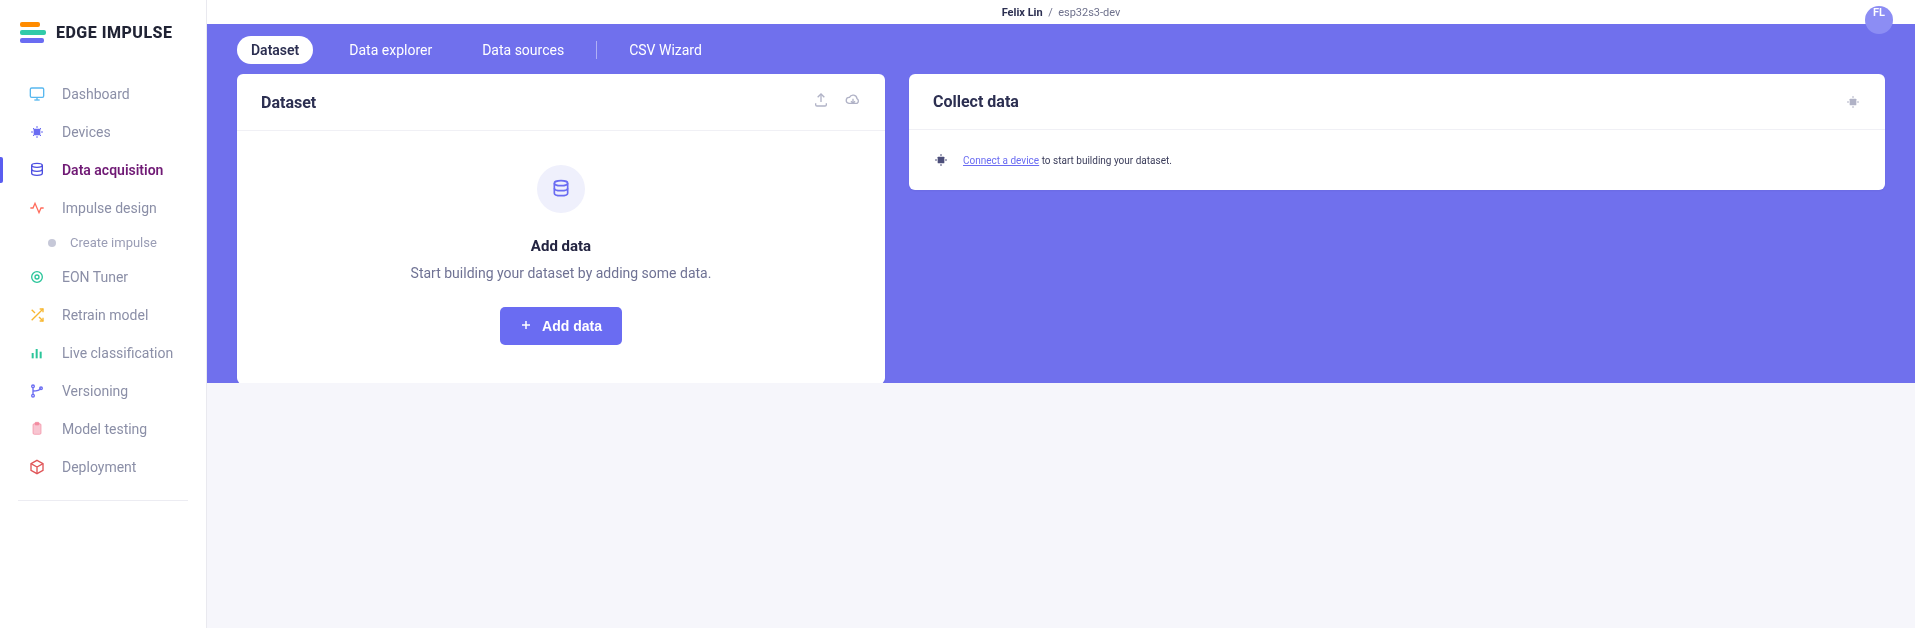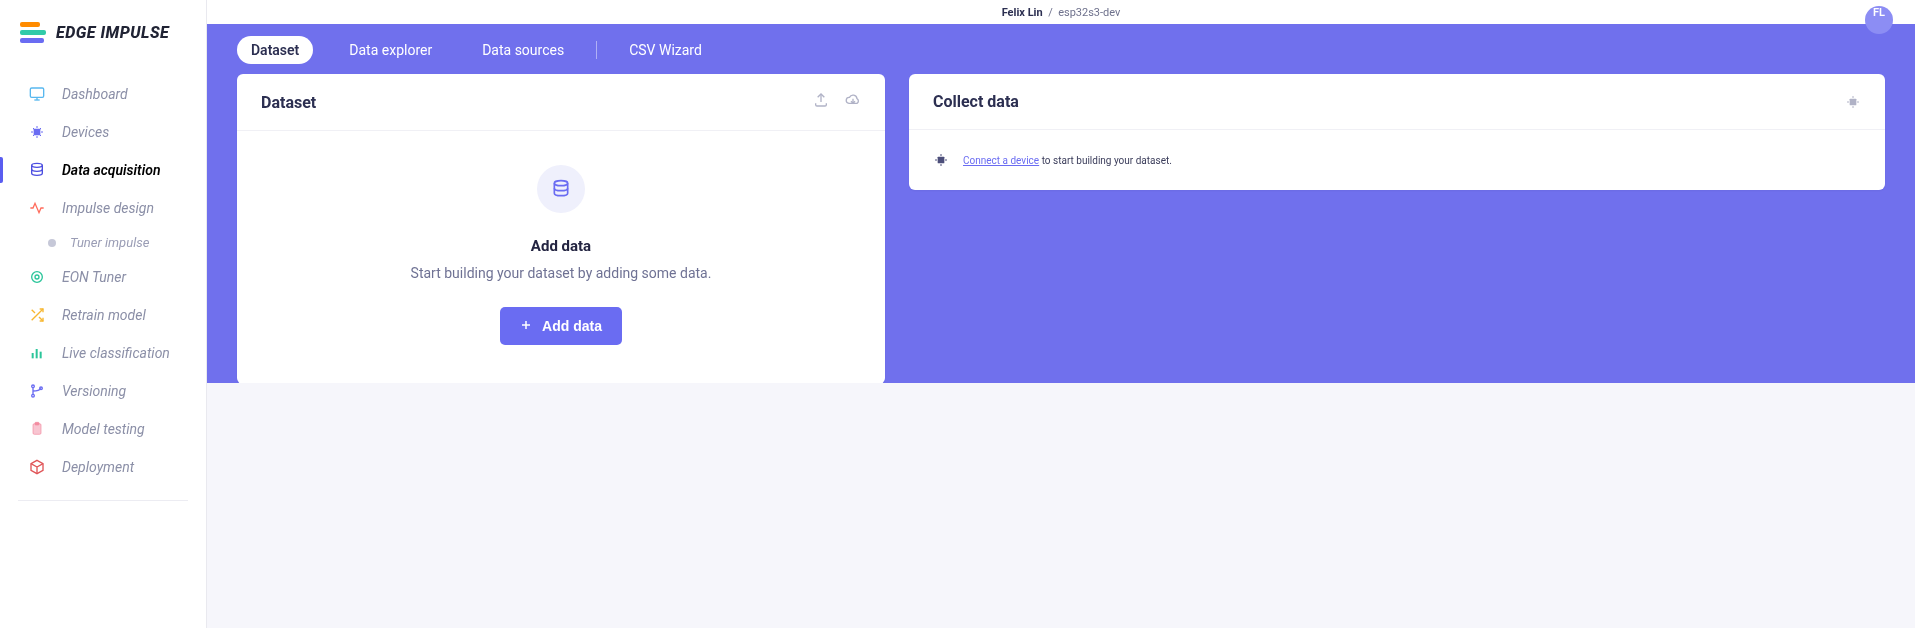--- a/index.html
+++ b/index.html
@@ -12,21 +12,20 @@
   }
   .app { display: flex; height: 100%; }
 
   
   .sidebar {
     width: 207px;
     background: #fff;
     border-right: 1px solid #e9e9ef;
     display: flex;
     flex-direction: column;
-    font-style: italic;
   }
   .logo-wrap {
     padding: 22px 20px 22px 20px;
   }
   .logo {
     display: flex;
     align-items: center;
     gap: 10px;
   }
   .logo-mark {
@@ -56,21 +55,21 @@
   .nav-item {
     display: flex;
     align-items: center;
     gap: 16px;
     padding: 10px 28px;
     font-size: 14px;
     color: #8b8fa7;
     cursor: pointer;
   }
   .nav-item.active {
-    color: #000000;
+    color: #701a75;
     font-weight: 600;
     position: relative;
   }
   .nav-item.active::before{
     content:'';
     position:absolute;
     left:0; top:6px; bottom:6px;
     width:3px;
     background:#5a5df0;
     border-radius:0 2px 2px 0;
@@ -288,21 +287,21 @@
       <li class="nav-item">
         <span class="nav-icon">
           <svg width="16" height="16" viewBox="0 0 24 24" fill="none" stroke="#ff6b5b" stroke-width="2">
               <polyline points="2 12 6 12 9 5 15 19 18 12 22 12"></polyline>
             </svg>
         </span>
         <span>Impulse design</span>
       </li>
       <li class="sub-item">
         <span class="sub-bullet"></span>
-        <span>Tuner impulse</span>
+        <span>Create impulse</span>
       </li>
       <li class="nav-item">
         <span class="nav-icon">
           <svg width="16" height="16" viewBox="0 0 24 24" fill="none" stroke="#2bc59a" stroke-width="2">
               <circle cx="12" cy="12" r="8"></circle>
               <circle cx="12" cy="12" r="3"></circle>
             </svg>
         </span>
         <span>EON Tuner</span>
       </li>

